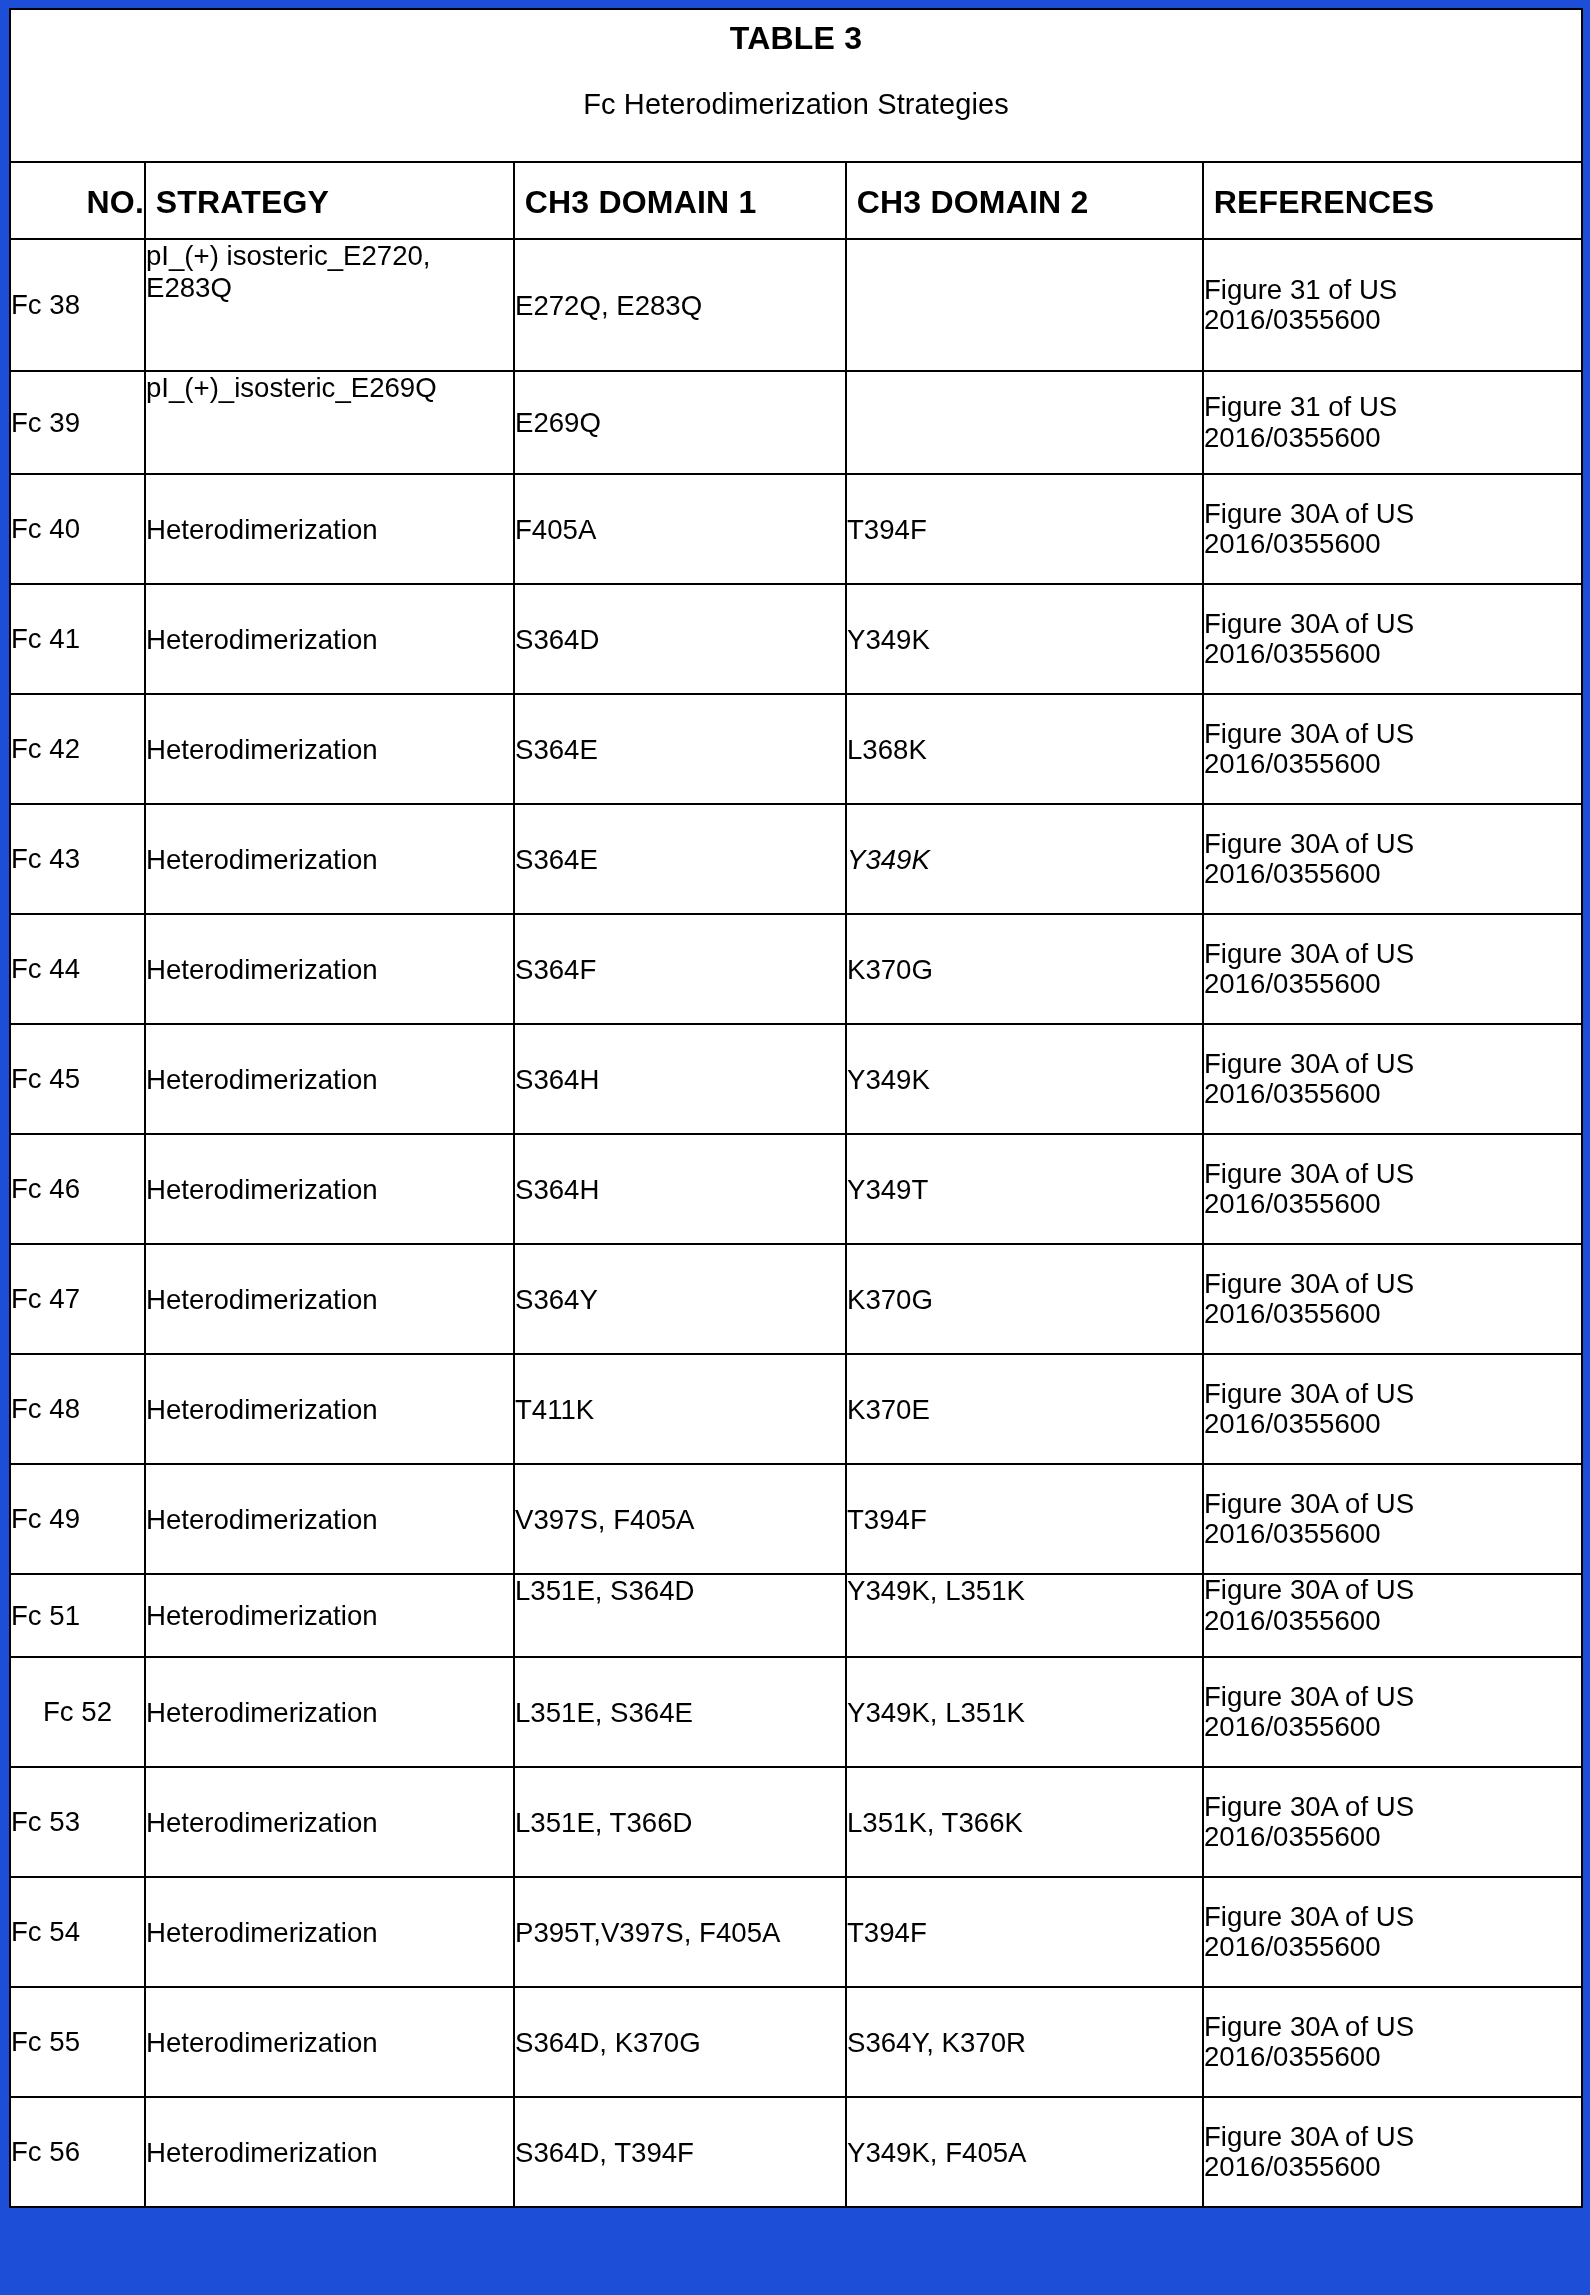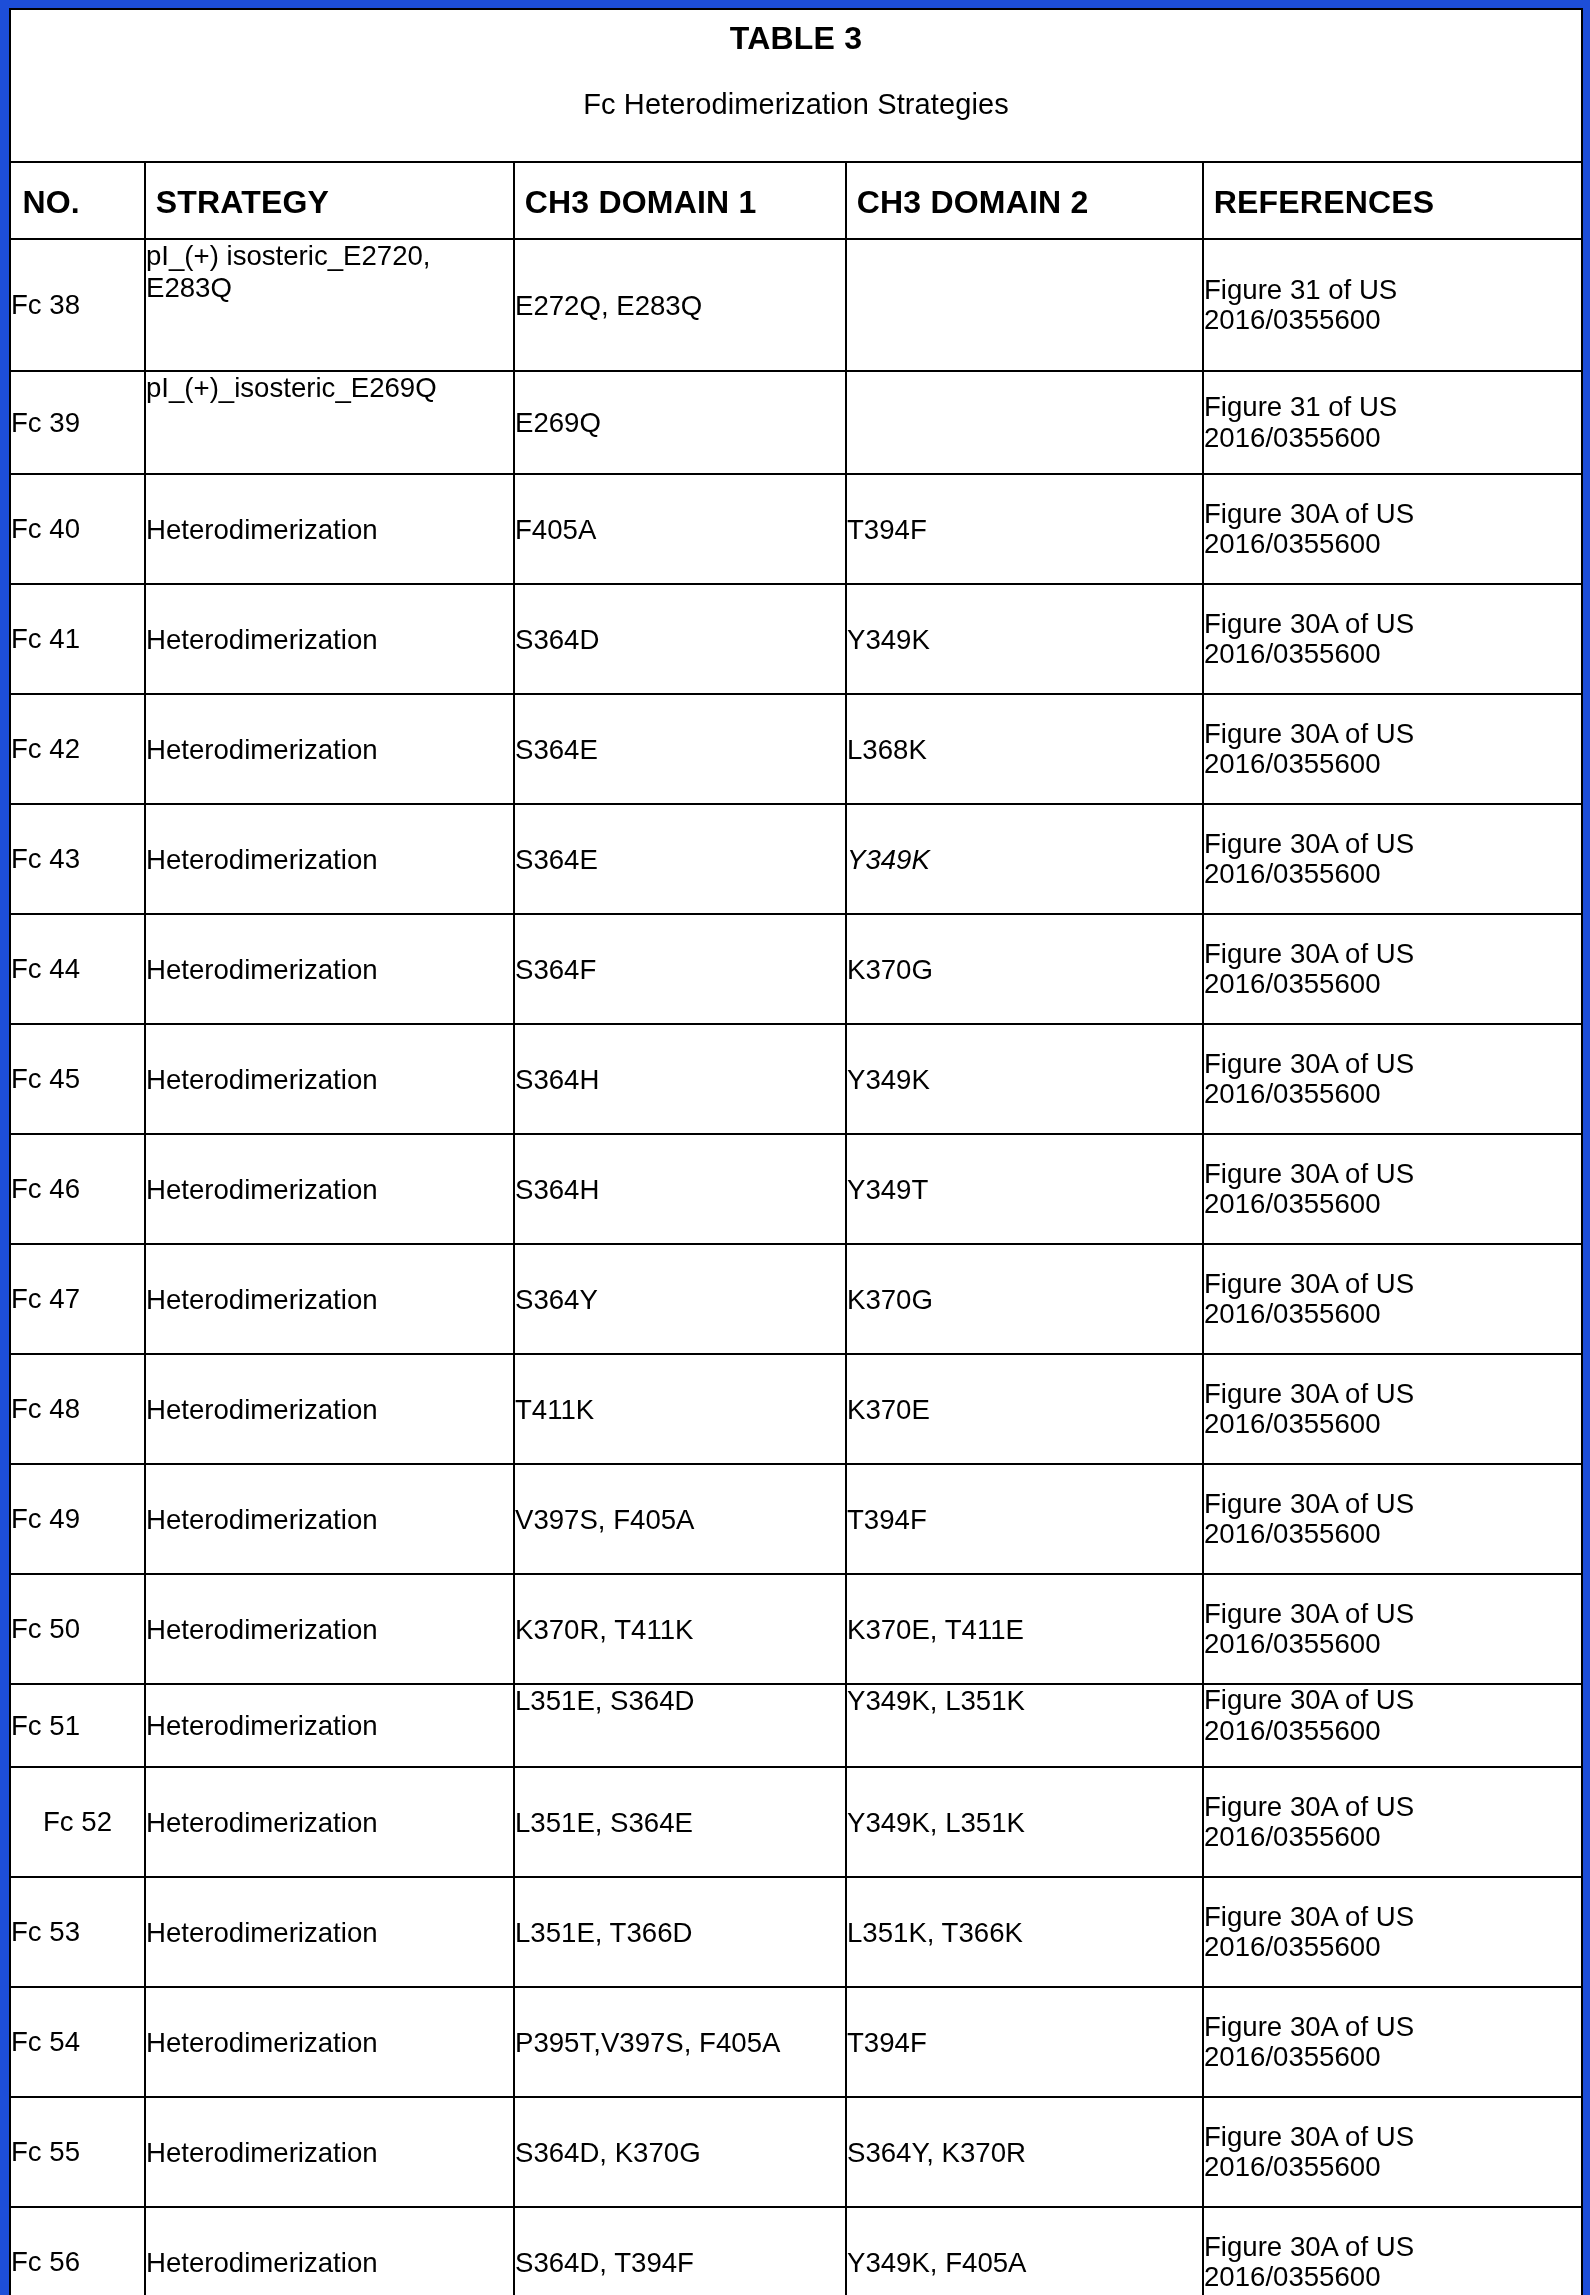--- a/index.html
+++ b/index.html
@@ -122,21 +122,21 @@
         <col style="width:379px">
       </colgroup>
       <tbody id="tbody">
           <tr>
             <td class="title-cell" colspan="5" style="height: 124px;">
               <div class="title-main">TABLE 3</div>
               <div class="title-sub">Fc Heterodimerization Strategies</div>
             </td>
           </tr>
           <tr class="hdr">
-            <td style="height: 75px;">
+            <td style="height: 75px; text-align: right;">
               <div class="hdr-txt c-no">NO.</div>
             </td>
             <td style="height: 75px;">
               <div class="hdr-txt">STRATEGY</div>
             </td>
             <td style="height: 75px; border-radius: 7px;">
               <div class="hdr-txt">CH3 DOMAIN 1</div>
             </td>
             <td style="height: 75px;">
               <div class="hdr-txt">CH3 DOMAIN 2</div>
@@ -223,27 +223,20 @@
             <td class="c-ref va-mid">Figure 30A of US 2016/0355600</td>
           </tr>
           <tr>
             <td class="c-num va-mid" style="height: 108px;">Fc 49</td>
             <td class="c-strat va-mid">Heterodimerization</td>
             <td class="c-d1 va-mid">V397S, F405A</td>
             <td class="c-d2 va-mid">T394F</td>
             <td class="c-ref va-mid">Figure 30A of US 2016/0355600</td>
           </tr>
           <tr>
-            <td class="c-num va-mid" style="height: 108px;">Fc 50</td>
-            <td class="c-strat va-mid">Heterodimerization</td>
-            <td class="c-d1 va-mid">K370R, T411K</td>
-            <td class="c-d2 va-mid">K370E, T411E</td>
-            <td class="c-ref va-mid">Figure 30A of US 2016/0355600</td>
-          </tr>
-          <tr>
             <td class="c-num va-mid" style="height: 81px;">Fc 51</td>
             <td class="c-strat va-mid">Heterodimerization</td>
             <td class="c-d1 va-top">L351E, S364D</td>
             <td class="c-d2 va-top">Y349K, L351K</td>
             <td class="c-ref va-top">Figure 30A of US 2016/0355600</td>
           </tr>
           <tr>
             <td class="c-num va-mid" style="height: 108px; text-align: center;">Fc 52</td>
             <td class="c-strat va-mid">Heterodimerization</td>
             <td class="c-d1 va-mid">L351E, S364E</td>

